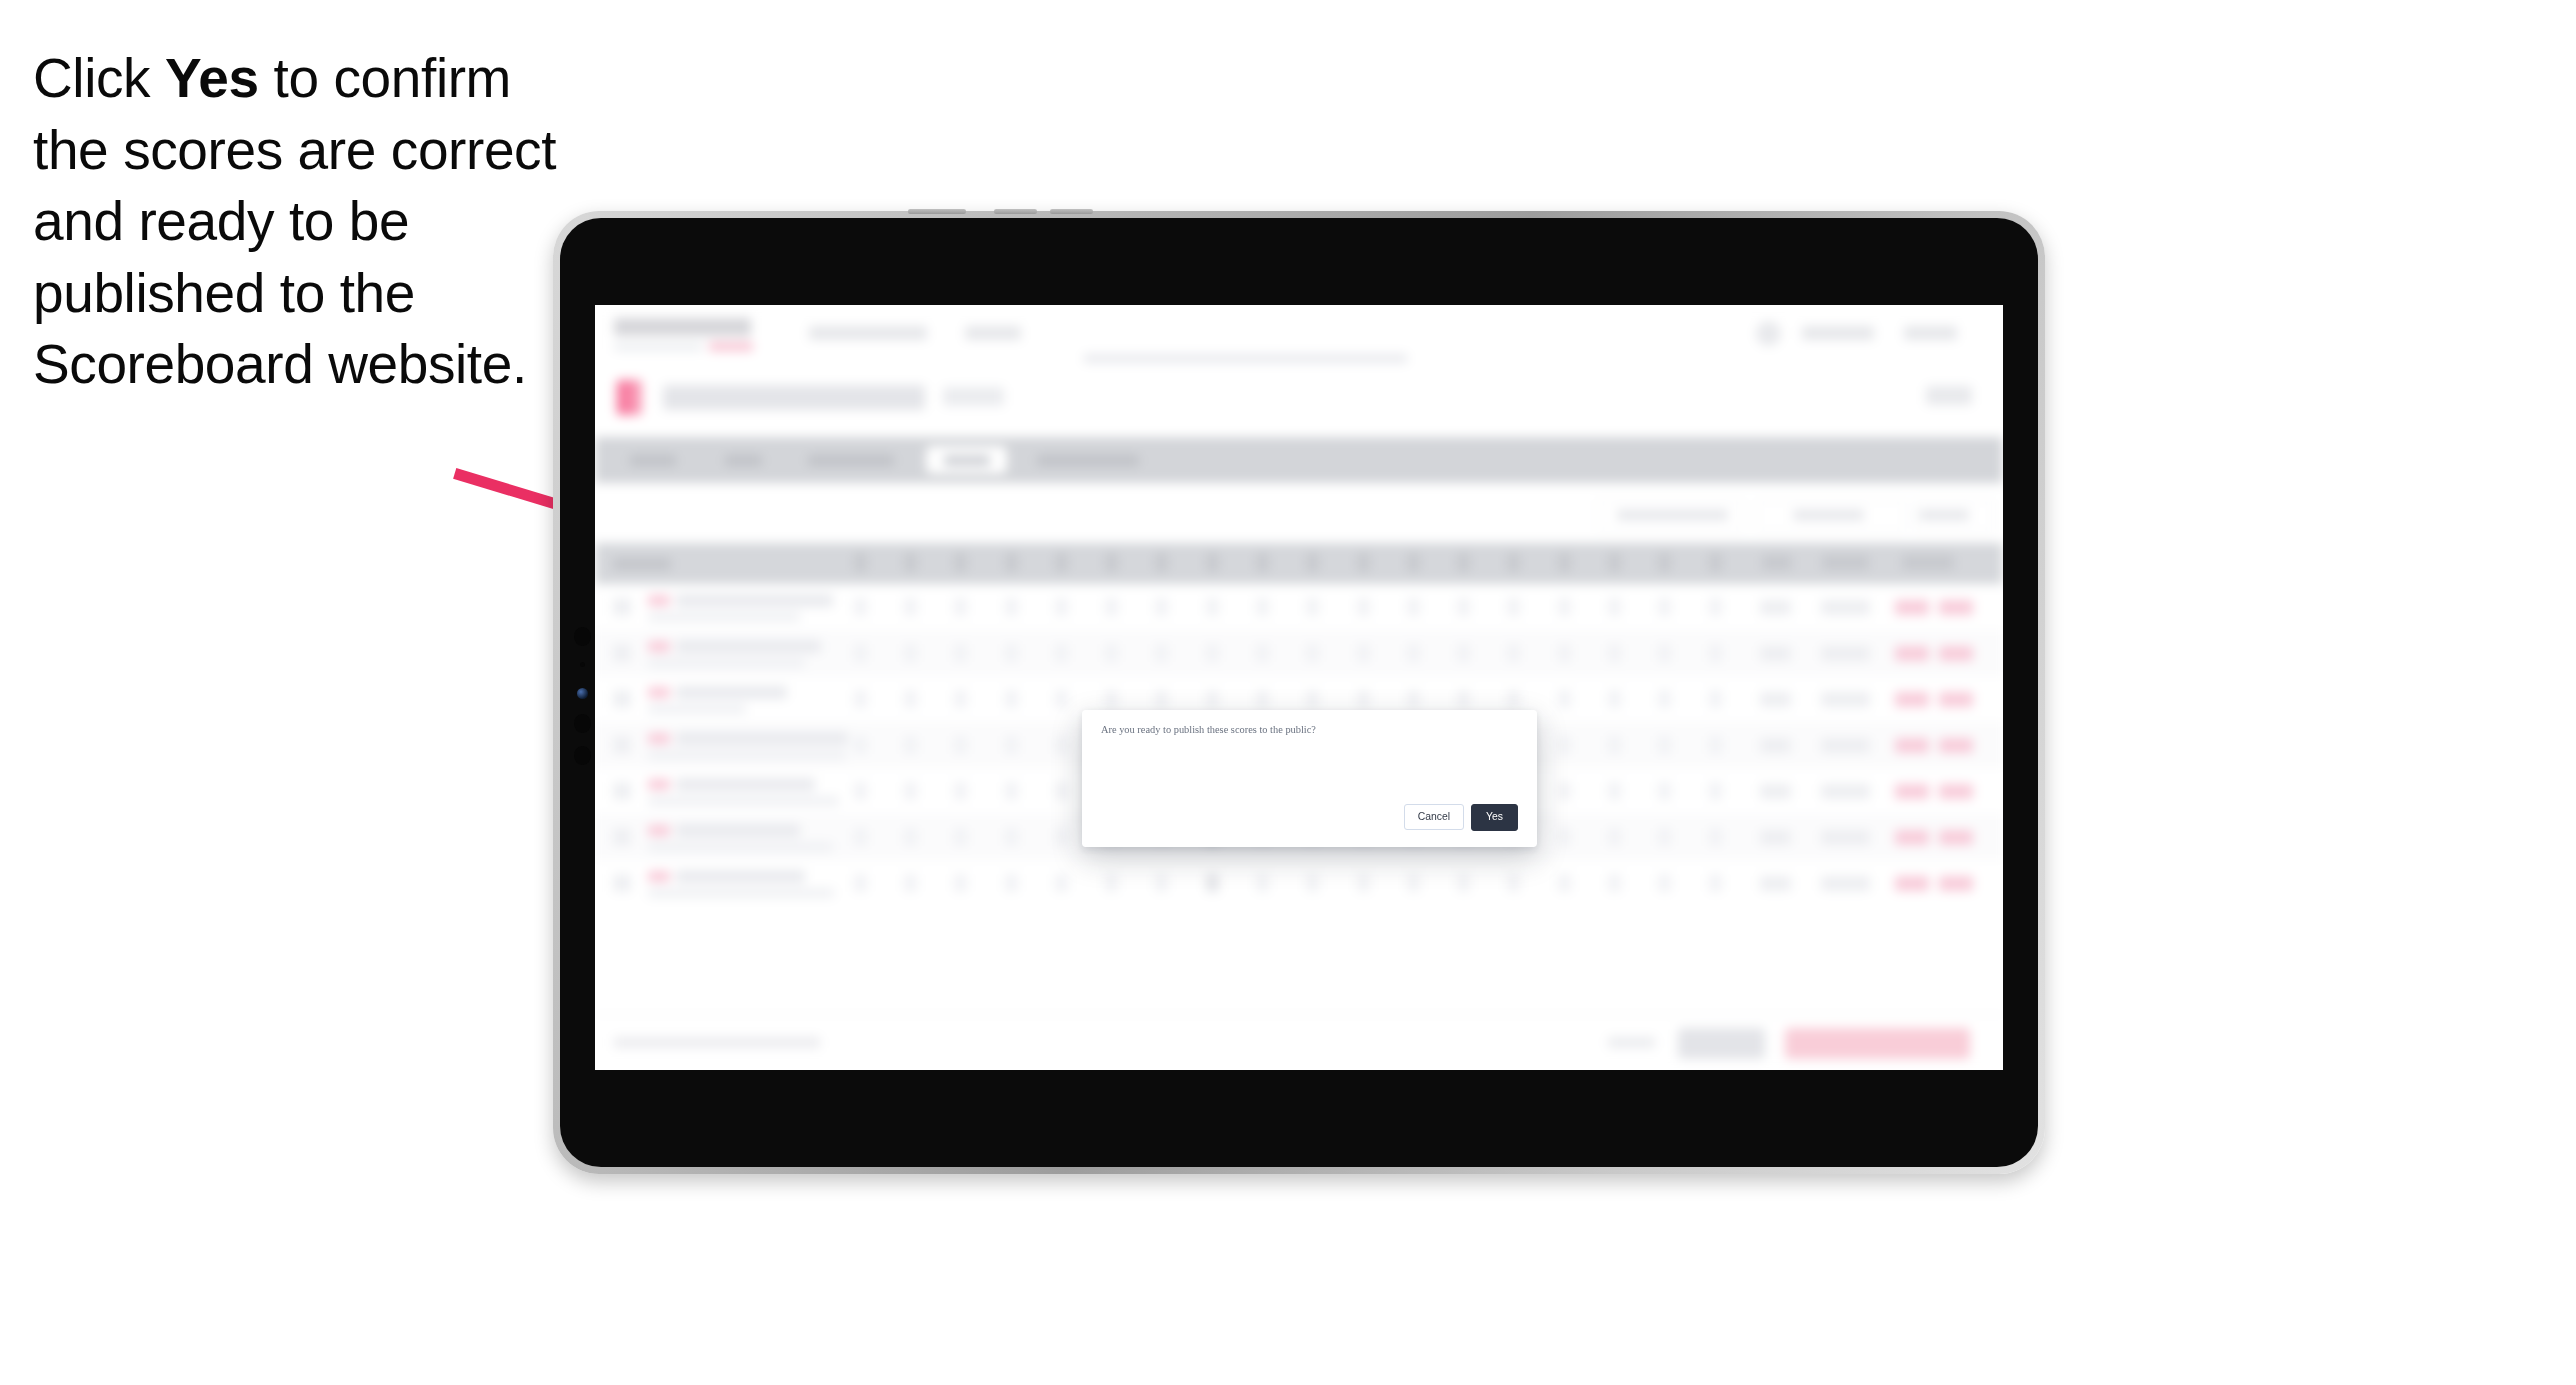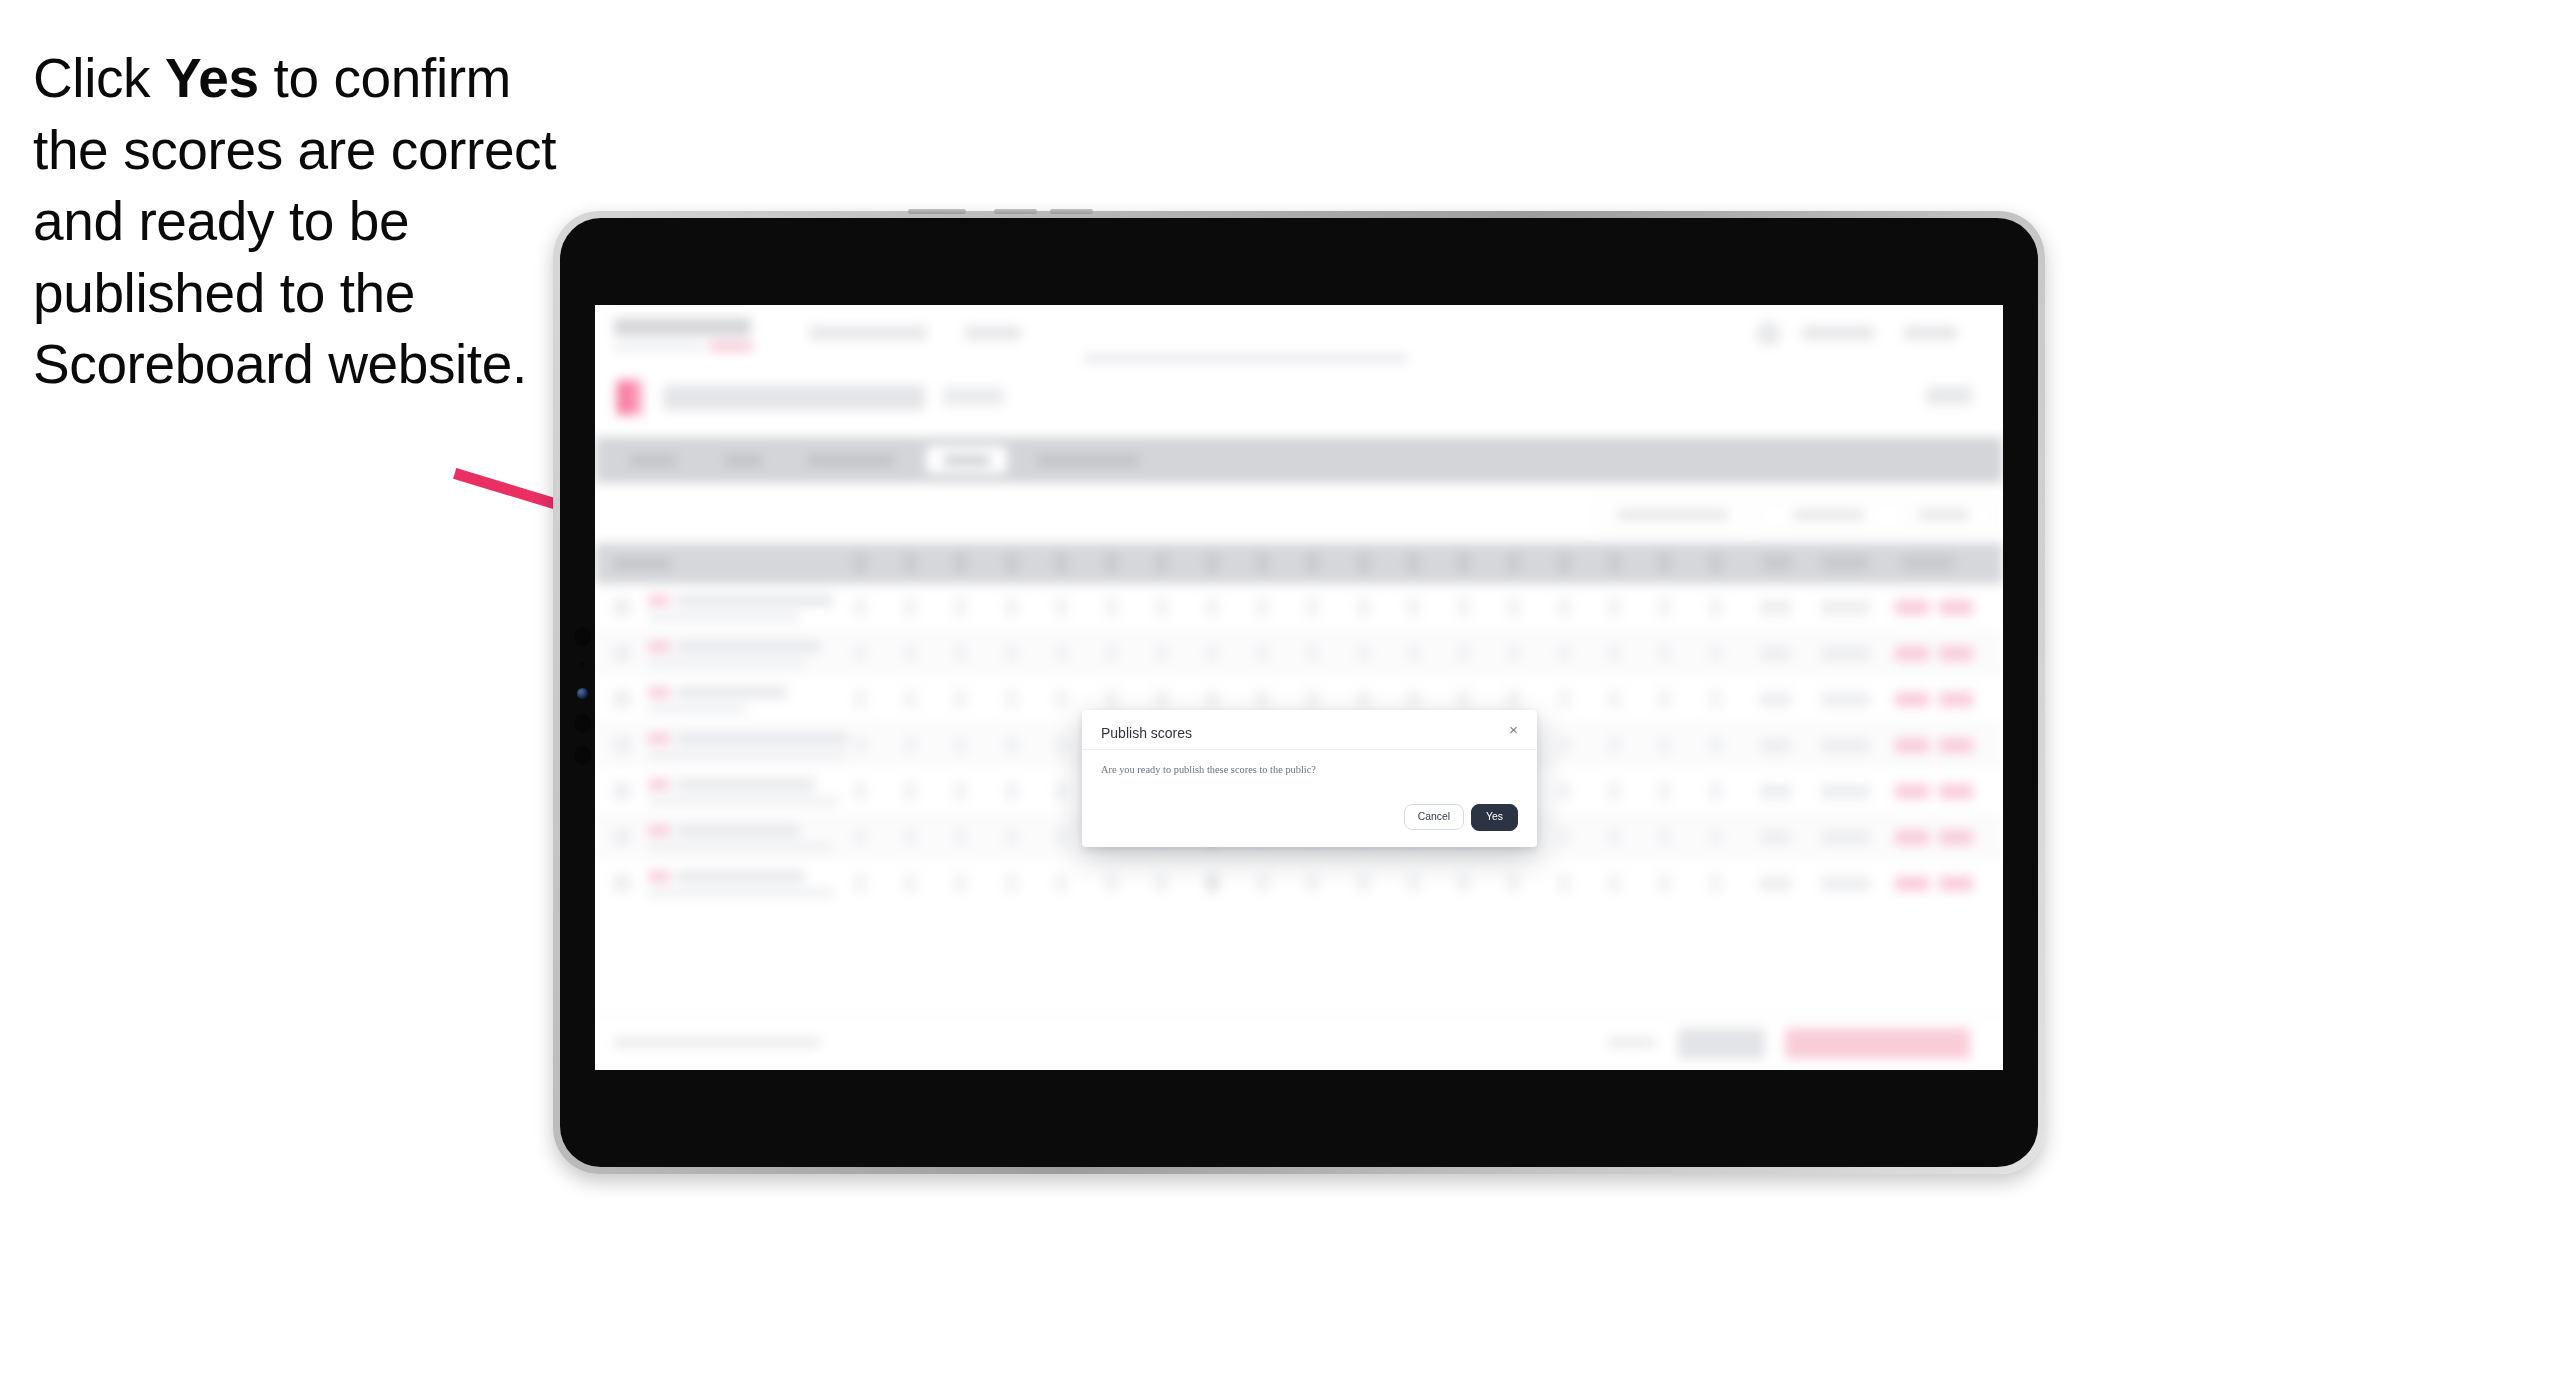--- a/index.html
+++ b/index.html
@@ -173,21 +173,21 @@
   }
   #modal-body{padding:14px 19px 0 19px;}
   #modal-msg{font-size:10.4px;color:#6a7280;font-family:Liberation Serif, serif;}
   #modal-actions{
     position:absolute;right:19px;bottom:16.3px;
     display:flex;align-items:center;gap:7.4px;
   }
   .btn{
     font-family:"Liberation Sans", sans-serif;
     font-size:10.4px;
-    border-radius:8px;
+    border-radius:3px;
     cursor:pointer;
     padding:6.7px 12.6px;
     line-height:1;
   }
   #btn-cancel{background:#ffffff;color:#343b48;border:1.1px solid #d3dcea;}
   #btn-yes{background:#2c3444;color:#ffffff;border:1.1px solid #2c3444;padding:7.4px 14px;}
 </style>
 </head>
 <body>
 
@@ -501,24 +501,20 @@
           <div id="foot-note"></div>
           <div id="foot-link"></div>
           <div id="foot-btn-grey"></div>
           <div id="foot-btn-pink"></div>
         </div>
 
       </div>
     </div>
 
     <div id="modal">
-      <div id="modal-head">
-        <div id="modal-title">Publish scores</div>
-        <div id="modal-close">×</div>
-      </div>
       <div id="modal-body">
         <div id="modal-msg">Are you ready to publish these scores to the public?</div>
       </div>
       <div id="modal-actions">
         <button class="btn" id="btn-cancel">Cancel</button>
         <button class="btn" id="btn-yes">Yes</button>
       </div>
     </div>
 
   </div>

